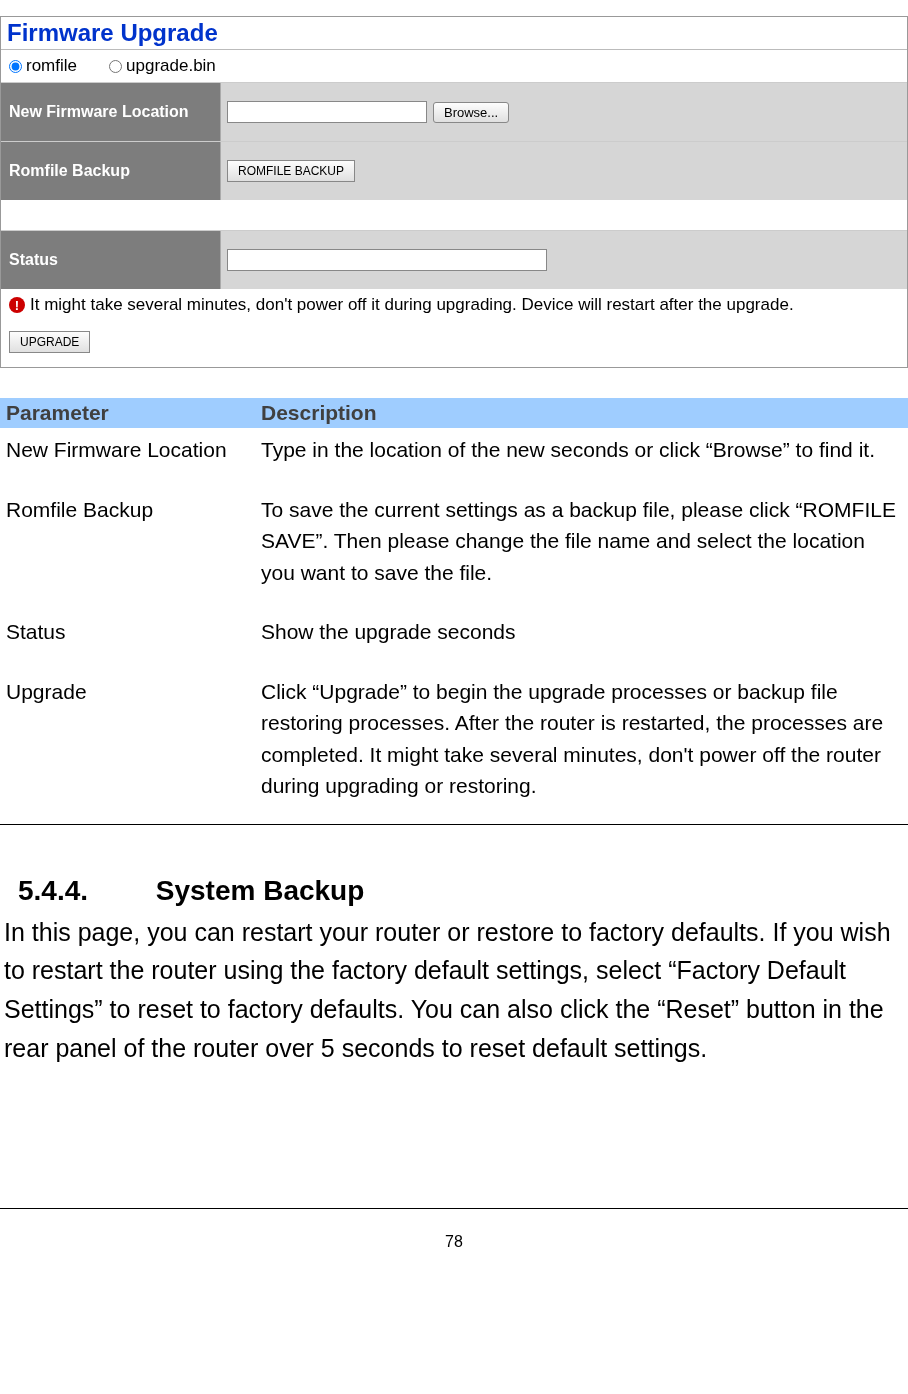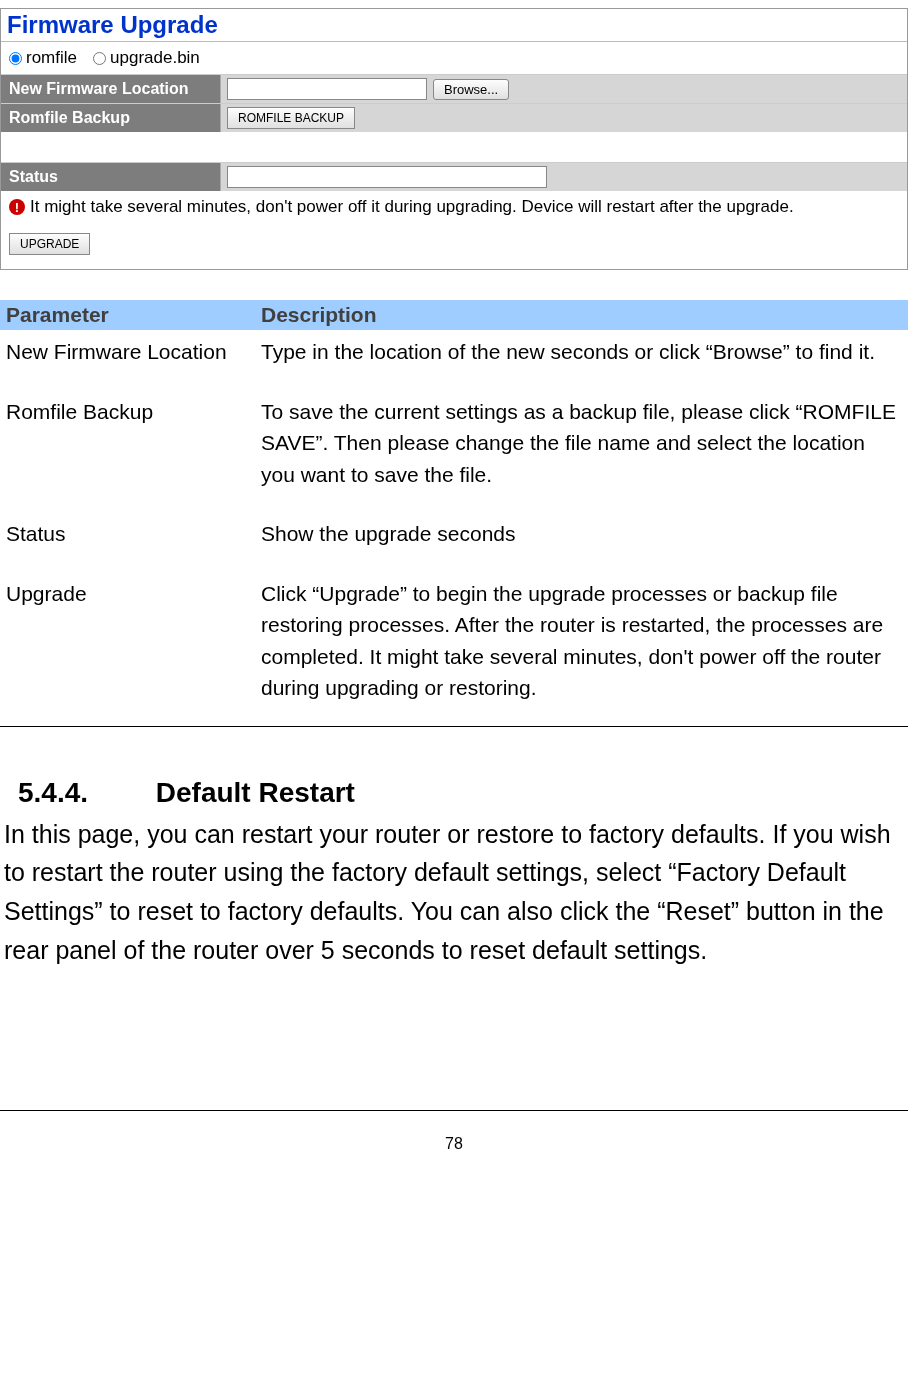--- a/index.html
+++ b/index.html
@@ -7,36 +7,36 @@
       font-family: Arial, sans-serif;
       background: #fff;
       width: 908px;
       margin: 0 auto;
       padding: 0;
       color: #000;
     }
     .screenshot {
       border: 1px solid #999;
       background: #fff;
-      margin: 8px 0 30px 0;
+      margin: 16px 0 30px 0;
     }
     .title-bar {
       background: #fff;
       padding: 2px 6px;
       font-size: 24px;
       font-weight: bold;
       color: #0033cc;
       border-bottom: 1px solid #bbb;
     }
     .radio-row {
       padding: 6px 8px;
       font-size: 17px;
       display: flex;
       align-items: center;
-      gap: 6px;
+      gap: 22px;
     }
     .radio-row label { display: inline-flex; align-items: center; gap: 4px; margin-right: 10px; }
     .form-row {
       display: flex;
       align-items: stretch;
       border-top: 1px solid #ccc;
     }
     .form-label {
       width: 220px;
       background: #7d7d7d;
@@ -44,21 +44,21 @@
       font-weight: bold;
       font-size: 16px;
       padding: 5px 8px;
       display: flex;
       align-items: center;
       border-right: 1px solid #aaa;
     }
     .form-field {
       flex: 1;
       background: #d6d6d6;
-      padding: 3px 6px;
+      padding: 18px 6px;
       display: flex;
       align-items: center;
       gap: 6px;
     }
     .text-input {
       background: #fff;
       border: 1px solid #888;
       height: 22px;
       width: 200px;
       font-size: 13px;
@@ -227,19 +227,19 @@
     </tr>
     <tr>
       <td>Upgrade</td>
       <td>Click “Upgrade” to begin the upgrade processes or backup file restoring processes. After the router is restarted, the processes are completed. It might take several minutes, don't power off the router during upgrading or restoring.</td>
     </tr>
   </tbody>
 </table>
 
 <h2 class="section-heading">
   <span class="section-number">5.4.4.</span>
-  <span>Default Restart</span>
+  <span>System Backup</span>
 </h2>
 <p class="body-text">In this page, you can restart your router or restore to factory defaults. If you wish to restart the router using the factory default settings, select “Factory Default Settings” to reset to factory defaults. You can also click the “Reset” button in the rear panel of the router over 5 seconds to reset default settings.</p>
 
 <div class="footer">
   <span>78</span>
 </div>
 
 </body></html>

